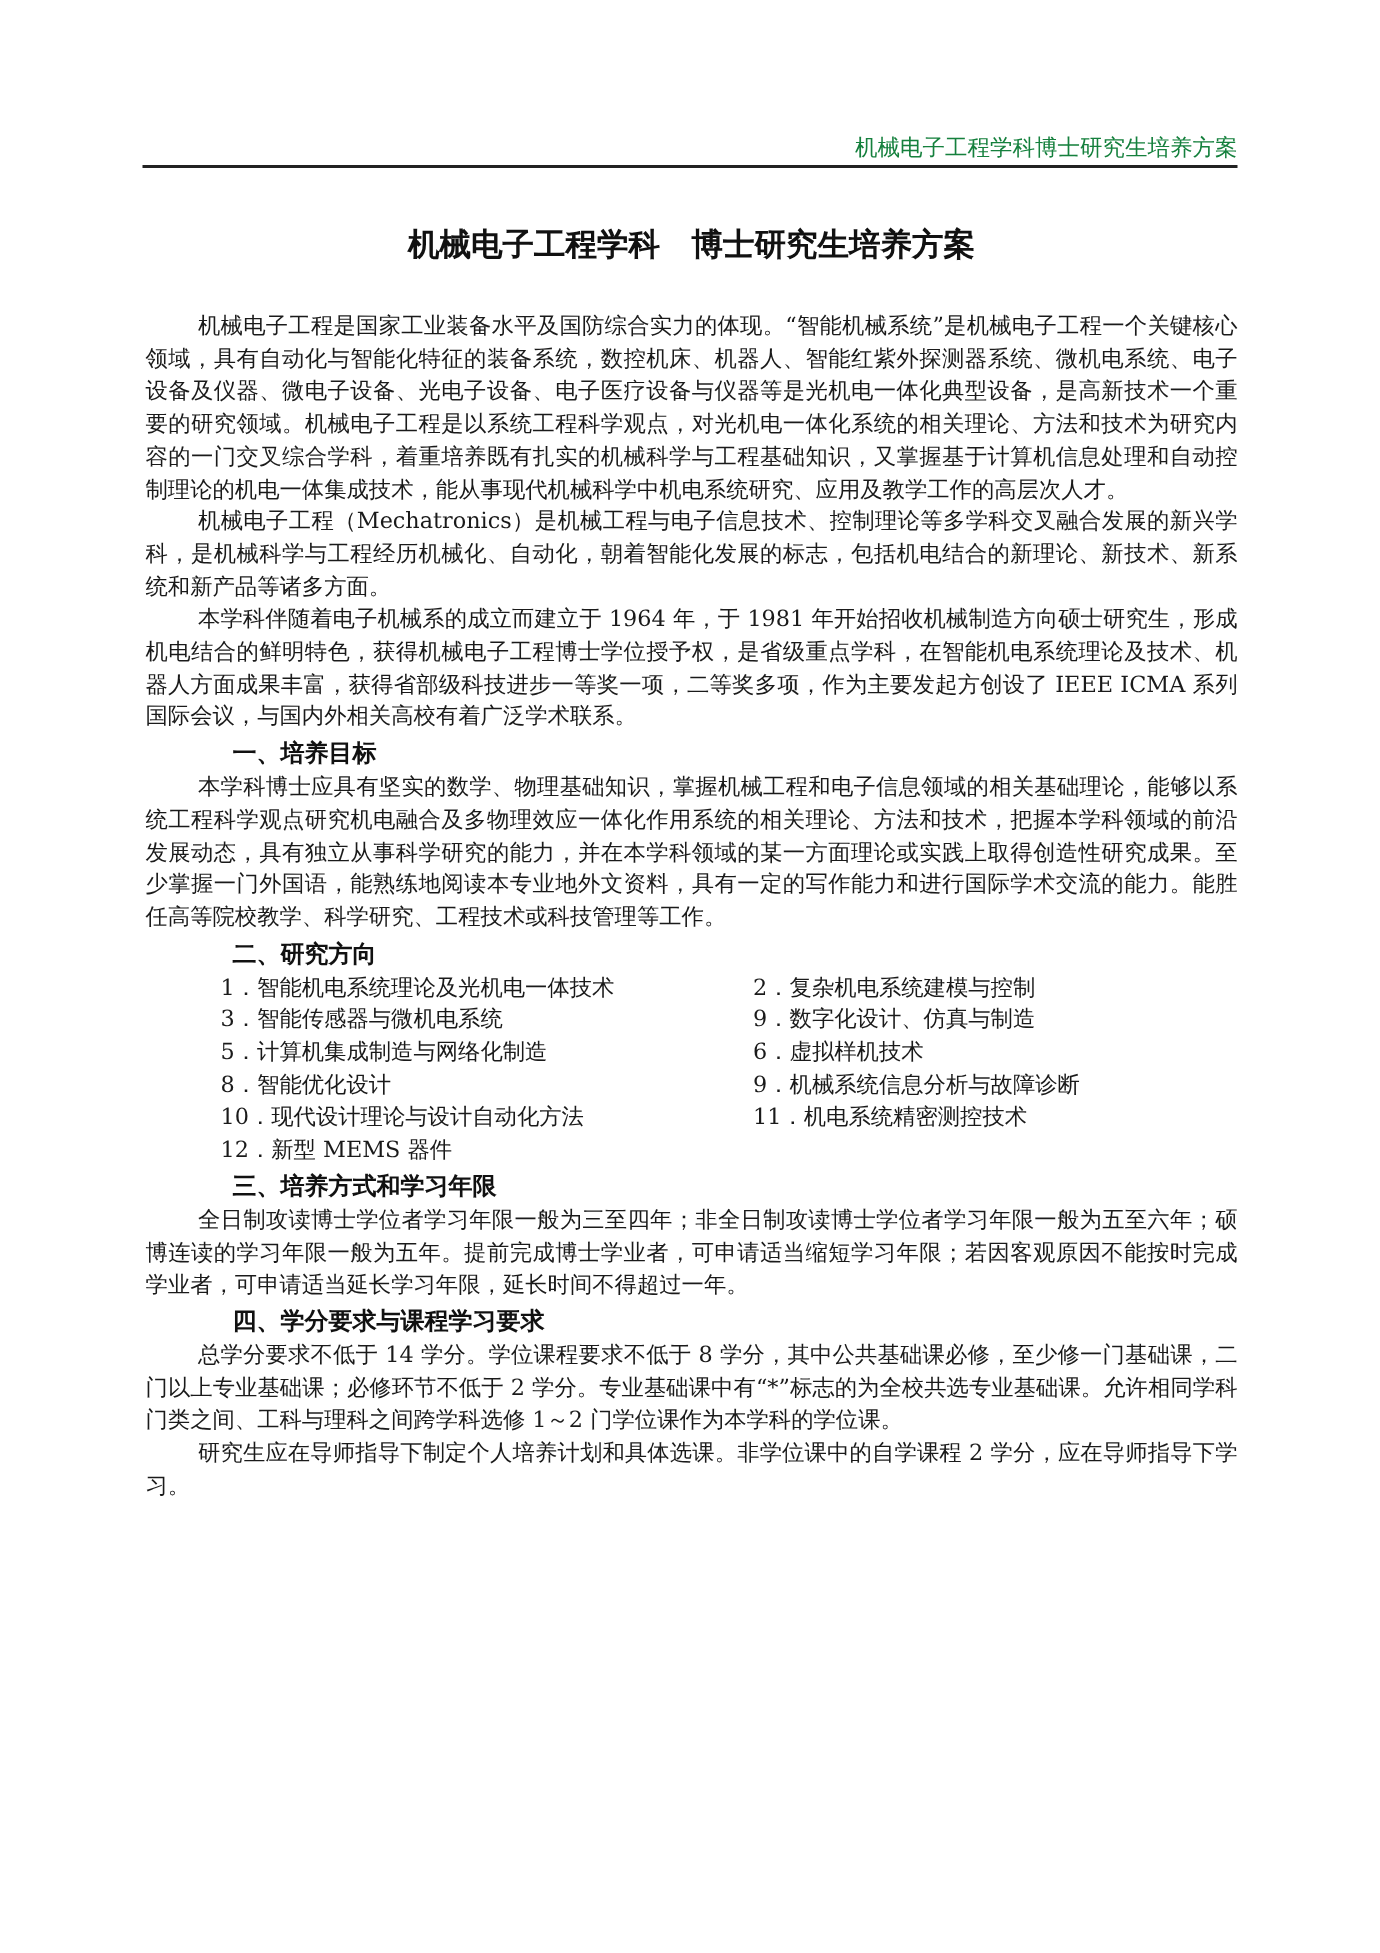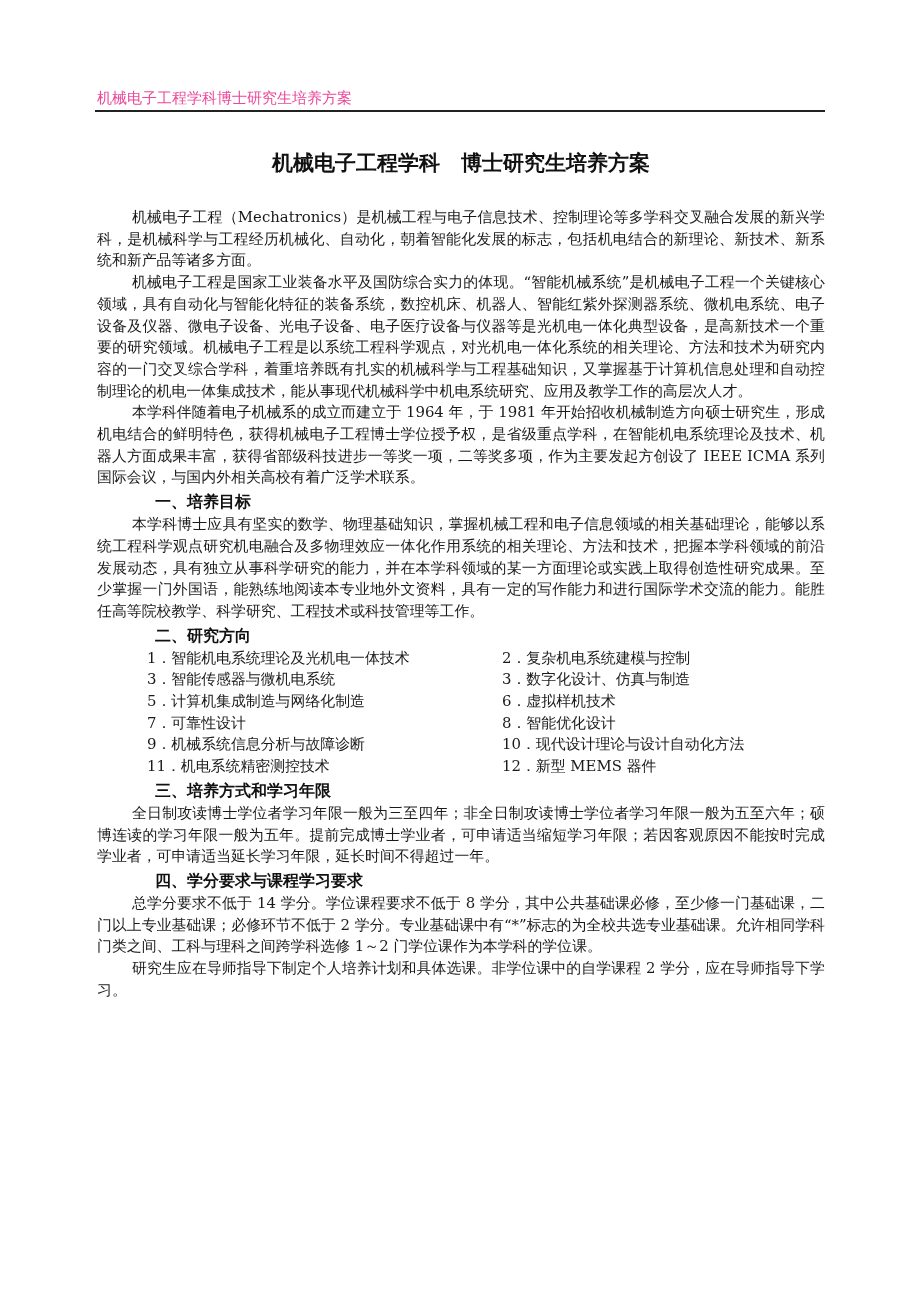--- a/index.html
+++ b/index.html
@@ -3,21 +3,21 @@
   <meta charset="utf-8">
   <style>
     html, body { margin: 0; padding: 0; background: #ffffff; }
     body {
       width: 920px; height: 1302px; position: relative; overflow: hidden;
       font-family: "DejaVu Serif", "Liberation Serif", serif;
       color: #1a1a1a;
     }
     .page-header {
       position: absolute; left: 97px; top: 88px; width: 728px;
-      text-align: left; font-size: 15px; line-height: 20px; color: #ec4899;
+      text-align: right; font-size: 15px; line-height: 20px; color: #15803d;
       letter-spacing: 0;
     }
     .header-rule {
       position: absolute; left: 95px; top: 110px; width: 730px; height: 2px;
       background: #222;
     }
     .doc-title {
       position: absolute; left: 97px; top: 143px; width: 728px;
       text-align: center; font-family: "DejaVu Sans", "Liberation Sans", sans-serif;
       font-weight: bold; font-size: 21px; line-height: 40px; color: #111;
@@ -42,36 +42,35 @@
   </style>
 </head>
 <body>
 
 <div class="page-header">机械电子工程学科博士研究生培养方案</div>
 <div class="header-rule"></div>
 
 <div class="doc-title">机械电子工程学科　博士研究生培养方案</div>
 
 <div class="content">
+  <p class="para">机械电子工程是国家工业装备水平及国防综合实力的体现。“智能机械系统”是机械电子工程一个关键核心领域，具有自动化与智能化特征的装备系统，数控机床、机器人、智能红紫外探测器系统、微机电系统、电子设备及仪器、微电子设备、光电子设备、电子医疗设备与仪器等是光机电一体化典型设备，是高新技术一个重要的研究领域。机械电子工程是以系统工程科学观点，对光机电一体化系统的相关理论、方法和技术为研究内容的一门交叉综合学科，着重培养既有扎实的机械科学与工程基础知识，又掌握基于计算机信息处理和自动控制理论的机电一体集成技术，能从事现代机械科学中机电系统研究、应用及教学工作的高层次人才。</p>
   <p class="para">机械电子工程（Mechatronics）是机械工程与电子信息技术、控制理论等多学科交叉融合发展的新兴学科，是机械科学与工程经历机械化、自动化，朝着智能化发展的标志，包括机电结合的新理论、新技术、新系统和新产品等诸多方面。</p>
-  <p class="para">机械电子工程是国家工业装备水平及国防综合实力的体现。“智能机械系统”是机械电子工程一个关键核心领域，具有自动化与智能化特征的装备系统，数控机床、机器人、智能红紫外探测器系统、微机电系统、电子设备及仪器、微电子设备、光电子设备、电子医疗设备与仪器等是光机电一体化典型设备，是高新技术一个重要的研究领域。机械电子工程是以系统工程科学观点，对光机电一体化系统的相关理论、方法和技术为研究内容的一门交叉综合学科，着重培养既有扎实的机械科学与工程基础知识，又掌握基于计算机信息处理和自动控制理论的机电一体集成技术，能从事现代机械科学中机电系统研究、应用及教学工作的高层次人才。</p>
   <p class="para">本学科伴随着电子机械系的成立而建立于 1964 年，于 1981 年开始招收机械制造方向硕士研究生，形成机电结合的鲜明特色，获得机械电子工程博士学位授予权，是省级重点学科，在智能机电系统理论及技术、机器人方面成果丰富，获得省部级科技进步一等奖一项，二等奖多项，作为主要发起方创设了 IEEE ICMA 系列国际会议，与国内外相关高校有着广泛学术联系。</p>
 
   <div class="section-heading">一、培养目标</div>
   <p class="para">本学科博士应具有坚实的数学、物理基础知识，掌握机械工程和电子信息领域的相关基础理论，能够以系统工程科学观点研究机电融合及多物理效应一体化作用系统的相关理论、方法和技术，把握本学科领域的前沿发展动态，具有独立从事科学研究的能力，并在本学科领域的某一方面理论或实践上取得创造性研究成果。至少掌握一门外国语，能熟练地阅读本专业地外文资料，具有一定的写作能力和进行国际学术交流的能力。能胜任高等院校教学、科学研究、工程技术或科技管理等工作。</p>
 
   <div class="section-heading">二、研究方向</div>
   <div class="directions">
     <div class="direction-item">1．智能机电系统理论及光机电一体技术</div>
     <div class="direction-item">2．复杂机电系统建模与控制</div>
     <div class="direction-item">3．智能传感器与微机电系统</div>
-    <div class="direction-item">3．数字化设计、仿真与制造</div>
+    <div class="direction-item">9．数字化设计、仿真与制造</div>
     <div class="direction-item">5．计算机集成制造与网络化制造</div>
     <div class="direction-item">6．虚拟样机技术</div>
-    <div class="direction-item">7．可靠性设计</div>
     <div class="direction-item">8．智能优化设计</div>
     <div class="direction-item">9．机械系统信息分析与故障诊断</div>
     <div class="direction-item">10．现代设计理论与设计自动化方法</div>
     <div class="direction-item">11．机电系统精密测控技术</div>
     <div class="direction-item">12．新型 MEMS 器件</div>
   </div>
 
   <div class="section-heading">三、培养方式和学习年限</div>
   <p class="para">全日制攻读博士学位者学习年限一般为三至四年；非全日制攻读博士学位者学习年限一般为五至六年；硕博连读的学习年限一般为五年。提前完成博士学业者，可申请适当缩短学习年限；若因客观原因不能按时完成学业者，可申请适当延长学习年限，延长时间不得超过一年。</p>
 

